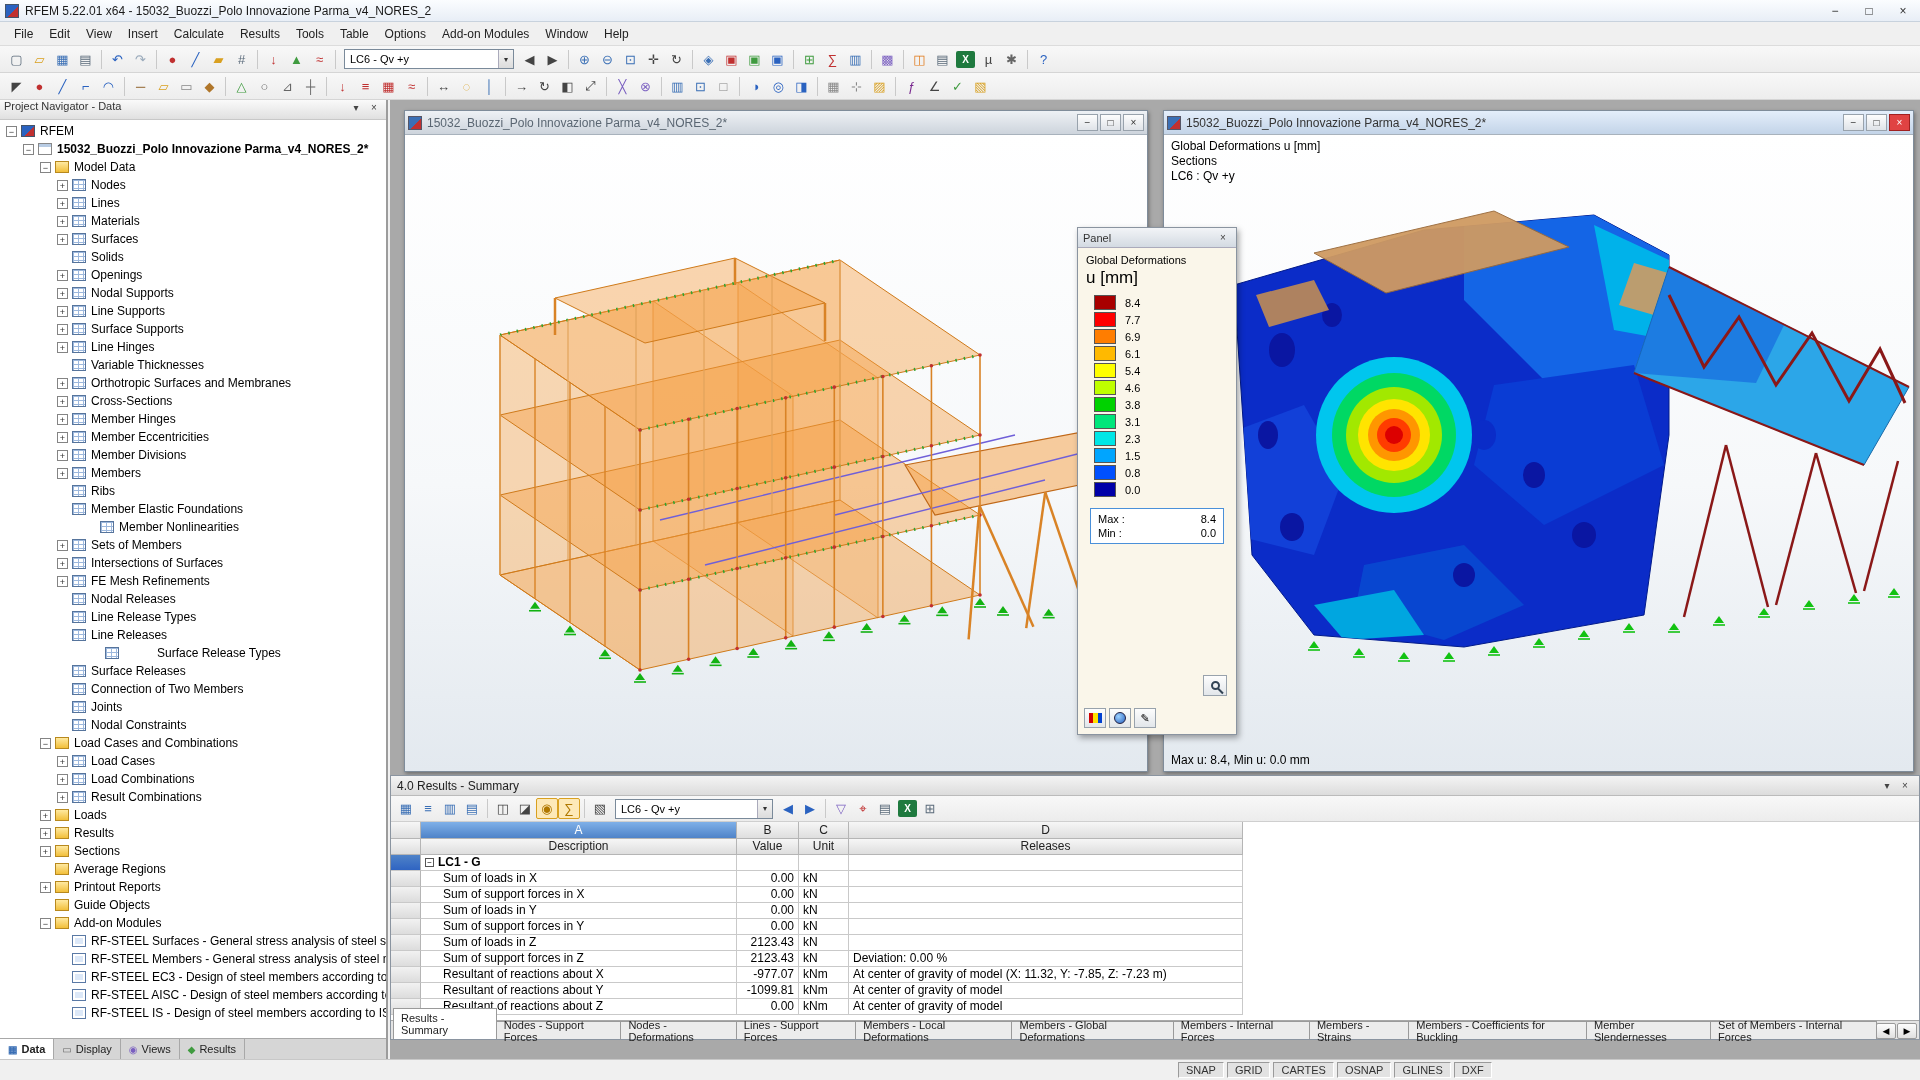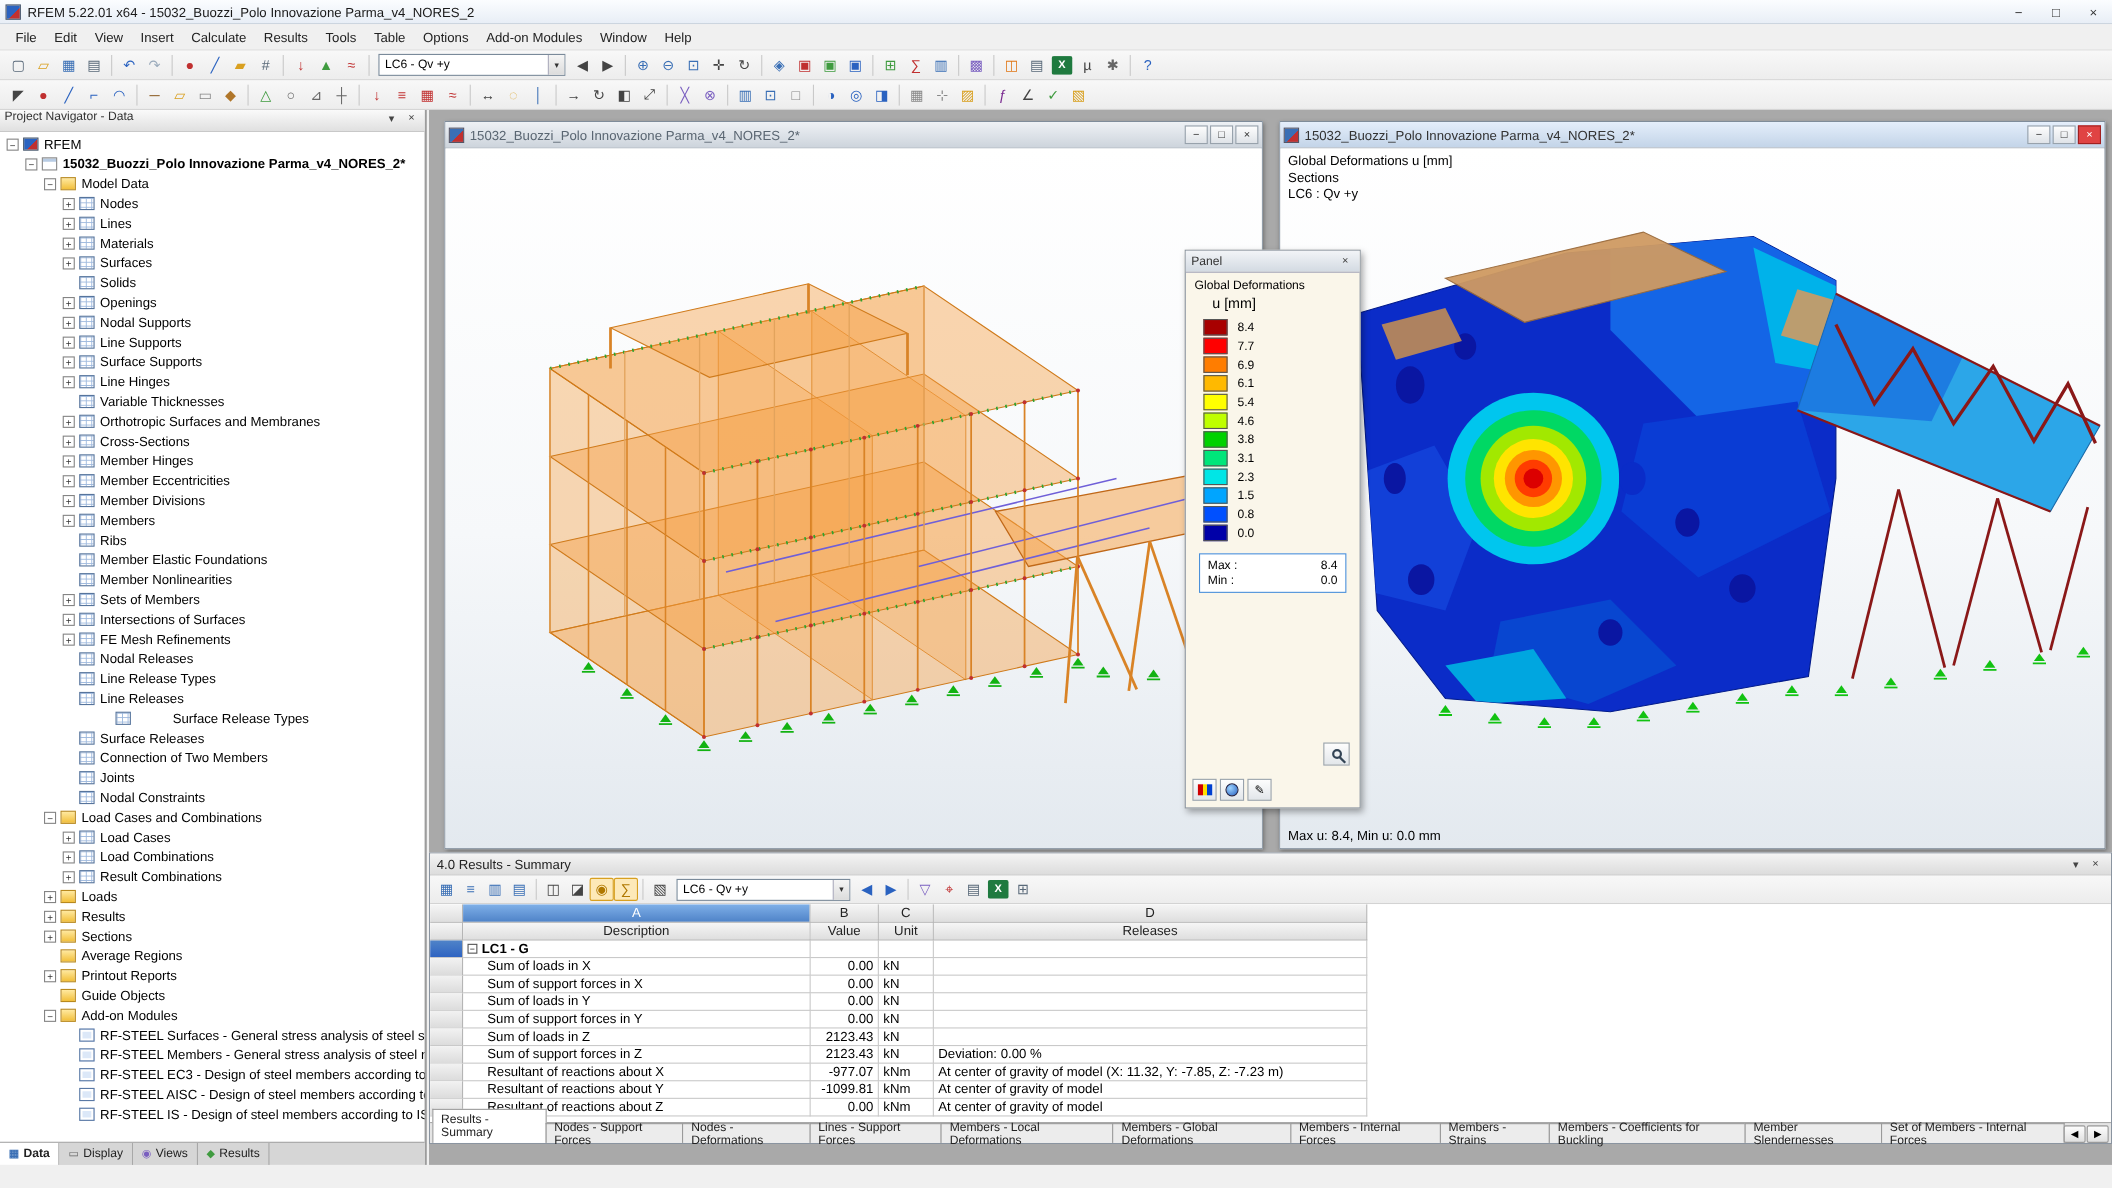--- a/index.html
+++ b/index.html
@@ -57,21 +57,21 @@
   .cwb.close-red{background:#e04343;border-color:#a02020;color:#fff}
   .viewport{position:relative;width:100%;height:calc(100% - 24px);background:linear-gradient(180deg,#ffffff 0%,#f6f8fa 55%,#e3e9ef 100%);overflow:hidden}
   .vp-overlay{position:absolute;left:7px;top:4px;font-size:12px;color:#000;line-height:15px;z-index:3}
   .vp-status{position:absolute;left:7px;bottom:4px;font-size:12px;color:#000;z-index:3}
 
   
   #panel{position:absolute;left:687px;top:127px;width:160px;height:508px;background:#faf6ea;border:1px solid #8a94a0;box-shadow:2px 3px 6px rgba(0,0,0,.35);z-index:8;display:flex;flex-direction:column}
   #panel .p-title{height:20px;background:linear-gradient(#f2f4f7,#d3dae2);border-bottom:1px solid #aab;display:flex;align-items:center;font-size:11px;color:#333;padding:0 5px}
   #panel .p-title .hbtn{margin-left:auto}
   .p-sec{font-size:11px;color:#000;padding:6px 8px 0 8px}
-  .p-unit{font-size:13px;color:#000;padding:2px 8px 6px 24px}
+  .p-unit{font-size:17px;color:#000;padding:2px 8px 6px 8px}
   .leg-row{display:flex;align-items:center;height:17px;padding-left:16px}
   .leg-sw{width:22px;height:15px;border:1px solid #555;flex:none}
   .leg-val{font-size:11px;margin-left:9px;color:#000}
   .mm-box{margin:10px 12px 0 12px;border:1px solid #4a90d9;background:#fff;padding:3px 7px;font-size:11px}
   .mm-row{display:flex;justify-content:space-between;height:14px;line-height:14px}
   .p-zoom{position:absolute;right:9px;bottom:38px;width:24px;height:21px;border:1px solid #98a2ac;background:linear-gradient(#fdfdfd,#e2e6ea);display:flex;align-items:center;justify-content:center}
   .magico{width:9px;height:9px;border:2px solid #334455;border-radius:50%;position:relative}
   .magico::after{content:"";position:absolute;width:7px;height:2px;background:#334455;transform:rotate(45deg);right:-6px;bottom:-4px}
   .p-bots{position:absolute;left:6px;bottom:6px;display:flex;gap:3px}
   .pbtn{width:22px;height:20px;border:1px solid #98a2ac;background:linear-gradient(#fdfdfd,#e2e6ea);display:flex;align-items:center;justify-content:center;font-size:11px}
@@ -362,21 +362,21 @@
         <div class="tree-row" style="padding-left: 57px;">
           <span class="expander none"></span>
           <span class="ticon table"></span>
           <span class="tlabel">Ribs</span>
         </div>
         <div class="tree-row" style="padding-left: 57px;">
           <span class="expander none"></span>
           <span class="ticon table"></span>
           <span class="tlabel">Member Elastic Foundations</span>
         </div>
-        <div class="tree-row" style="padding-left: 57px;">
+        <div class="tree-row" style="padding-left: 57px; margin-left: 28px;">
           <span class="expander none"></span>
           <span class="ticon table"></span>
           <span class="tlabel">Member Nonlinearities</span>
         </div>
         <div class="tree-row" style="padding-left: 57px;">
           <span class="expander">+</span>
           <span class="ticon table"></span>
           <span class="tlabel">Sets of Members</span>
         </div>
         <div class="tree-row" style="padding-left: 57px;">
@@ -970,13 +970,23 @@
         <span class="rtab">Members - Coefficients for Buckling</span>
         <span class="rtab">Member Slendernesses</span>
         <span class="rtab">Set of Members - Internal Forces</span>
         <span class="tabnav">
           <span class="tb-btn">◀</span>
           <span class="tb-btn">▶</span>
         </span>
       </div>
   </div>
 
+  <div id="statusbar">
+    <div id="statusToggles">
+        <span class="stg">SNAP</span>
+        <span class="stg">GRID</span>
+        <span class="stg">CARTES</span>
+        <span class="stg">OSNAP</span>
+        <span class="stg">GLINES</span>
+        <span class="stg">DXF</span>
+      </div>
+  </div>
 </div>
 
 </body></html>

